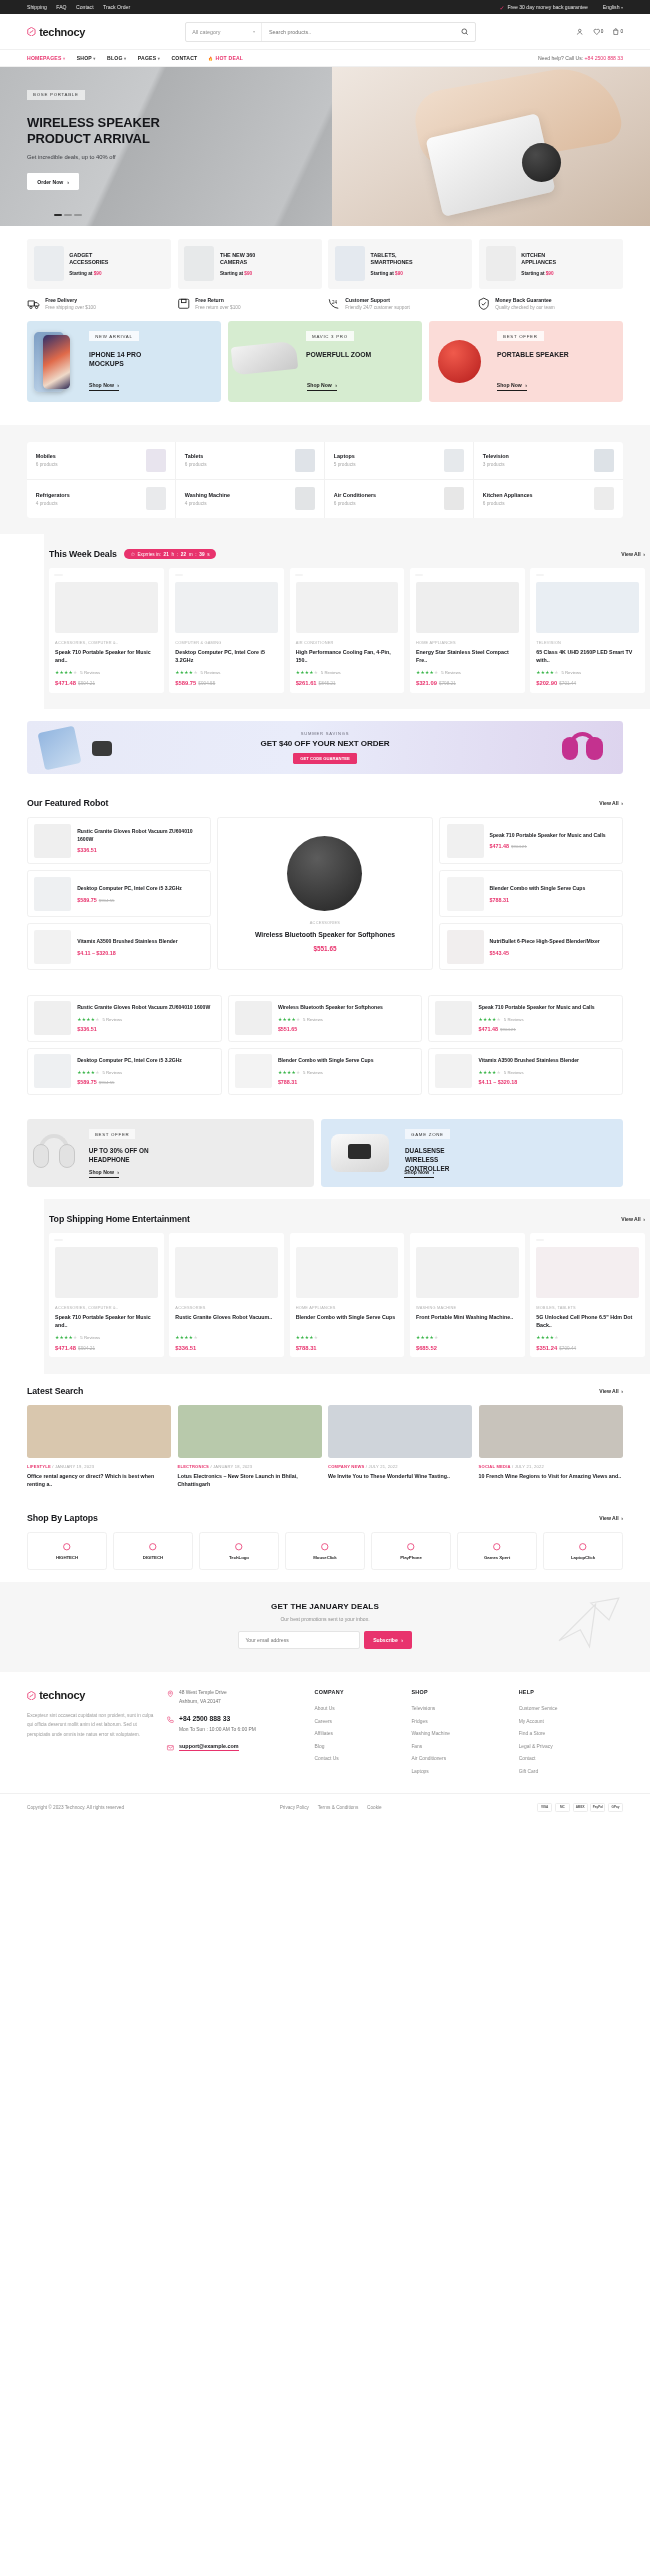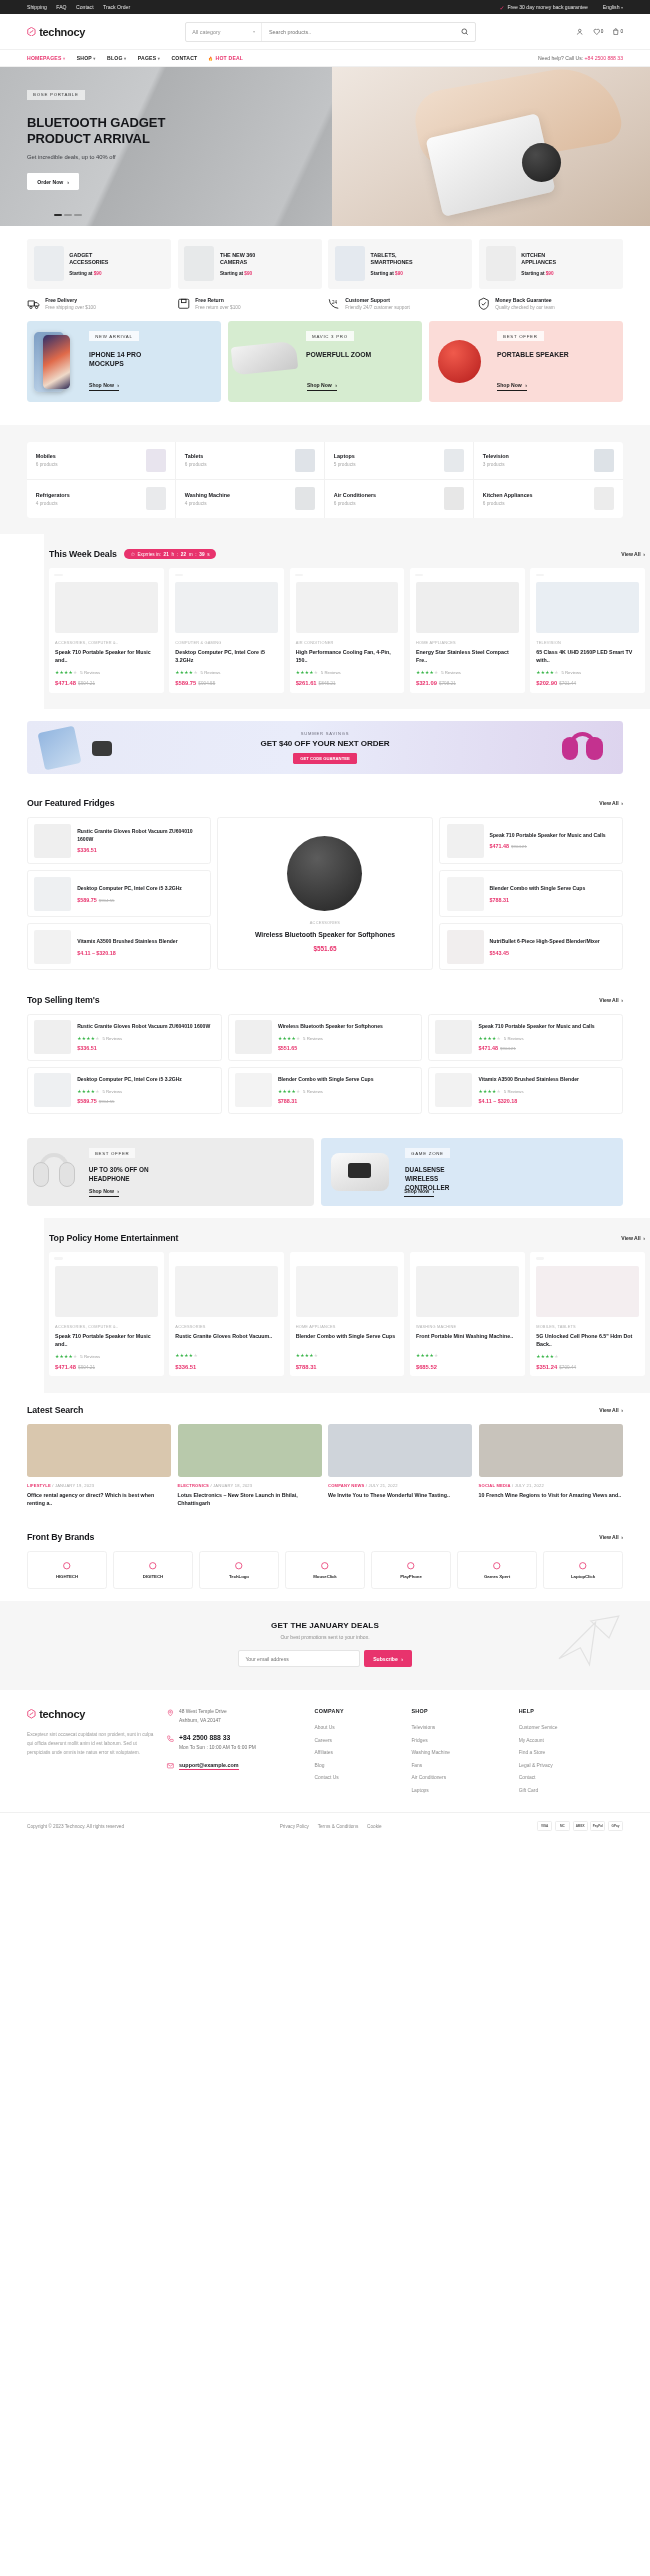--- a/index.html
+++ b/index.html
@@ -354,21 +354,21 @@
 
 <div class="hero">
   <div class="hero-photo">
     <div class="hero-arm"></div>
     <div class="hero-dev"></div>
     <div class="hero-speaker"></div>
   </div>
   <div class="wrap hero-inner">
     <div class="badge-tag">BOSE PORTABLE</div>
     <div class="hero-h1">
-      <div>BLUETOOTH GADGET</div>
+      <div>WIRELESS SPEAKER</div>
       <div>PRODUCT ARRIVAL</div>
     </div>
     <div class="hero-sub">Get incredible deals, up to 40% off</div>
     <a class="hero-btn">
       <span>Order Now</span>
       <span>›</span>
     </a>
   </div>
   <div class="hero-dots">
     <span class="hdot on"></span>
@@ -654,21 +654,21 @@
     <div style="text-align:center">
       <div class="wb-tag">SUMMER SAVINGS</div>
       <div class="wb-h">GET $40 OFF YOUR NEXT ORDER</div>
       <a class="wb-btn">GET CODE GUARANTEE</a>
     </div>
   </div>
 </div>
 
 <div class="wrap sec">
   <div class="sec-head">
-    <div class="sec-title">Our Featured Fridges</div>
+    <div class="sec-title">Our Featured Robot</div>
     <a class="viewall">
       <span>View All</span>
       <span>›</span>
     </a>
   </div>
   <div class="offers">
     <div class="off-col" id="off-left">
         <div class="off-item">
           <div class="off-thumb" style="background: rgb(239, 239, 239);"></div>
           <div class="off-body">
@@ -717,27 +717,20 @@
           <div class="off-body">
             <div class="off-name">NutriBullet 6-Piece High-Speed Blender/Mixer</div>
             <div class="off-price">$543.45</div>
           </div>
         </div>
       </div>
   </div>
 </div>
 
 <div class="wrap sec">
-  <div class="sec-head">
-    <div class="sec-title">Top Selling Item's</div>
-    <a class="viewall">
-      <span>View All</span>
-      <span>›</span>
-    </a>
-  </div>
   <div class="ts-grid" id="ts-grid">
       <div class="off-item">
         <div class="off-thumb" style="background: rgb(239, 239, 239);"></div>
         <div class="off-body">
           <div class="off-name">Rustic Granite Gloves Robot Vacuum ZU604010 1600W</div>
           <div class="pc-rate">
             <div class="stars">★★★★<span class="off">★</span></div>
             <span class="rev">5 Reviews</span>
           </div>
           <div class="off-price">$336.51</div>
@@ -828,21 +821,21 @@
         <span>Shop Now</span>
         <span>›</span>
       </a>
     </div>
   </div>
 </div>
 
 <div class="deals-sec">
   <div class="wrap">
     <div class="sec-head">
-      <div class="sec-title">Top Policy Home Entertainment</div>
+      <div class="sec-title">Top Shipping Home Entertainment</div>
       <a class="viewall">
         <span>View All</span>
         <span>›</span>
       </a>
     </div>
     <div class="prow5" id="he-products">
         <div class="pcard">
           <div class="pc-sale"></div>
           <div class="pc-img" style="background: rgb(240, 240, 240);"></div>
           <div class="pc-cat">ACCESSORIES, COMPUTER &amp;..</div>
@@ -921,21 +914,21 @@
       <div class="bcard">
         <div class="bcard-img" style="background: rgb(200, 195, 187);"></div>
         <div class="bmeta"><b>SOCIAL MEDIA</b>  /  JULY 21, 2022</div>
         <div class="btitle">10 French Wine Regions to Visit for Amazing Views and..</div>
       </div>
     </div>
 </div>
 
 <div class="wrap sec">
   <div class="sec-head">
-    <div class="sec-title">Front By Brands</div>
+    <div class="sec-title">Shop By Laptops</div>
     <a class="viewall">
       <span>View All</span>
       <span>›</span>
     </a>
   </div>
   <div class="brands" id="brands">
       <div class="brand">
         <div><svg width="9.5" height="9.5" viewBox="0 0 24 24" fill="none" stroke="#e8336d" stroke-width="2">
             <circle cx="12" cy="12" r="8"></circle>
           </svg></div>

